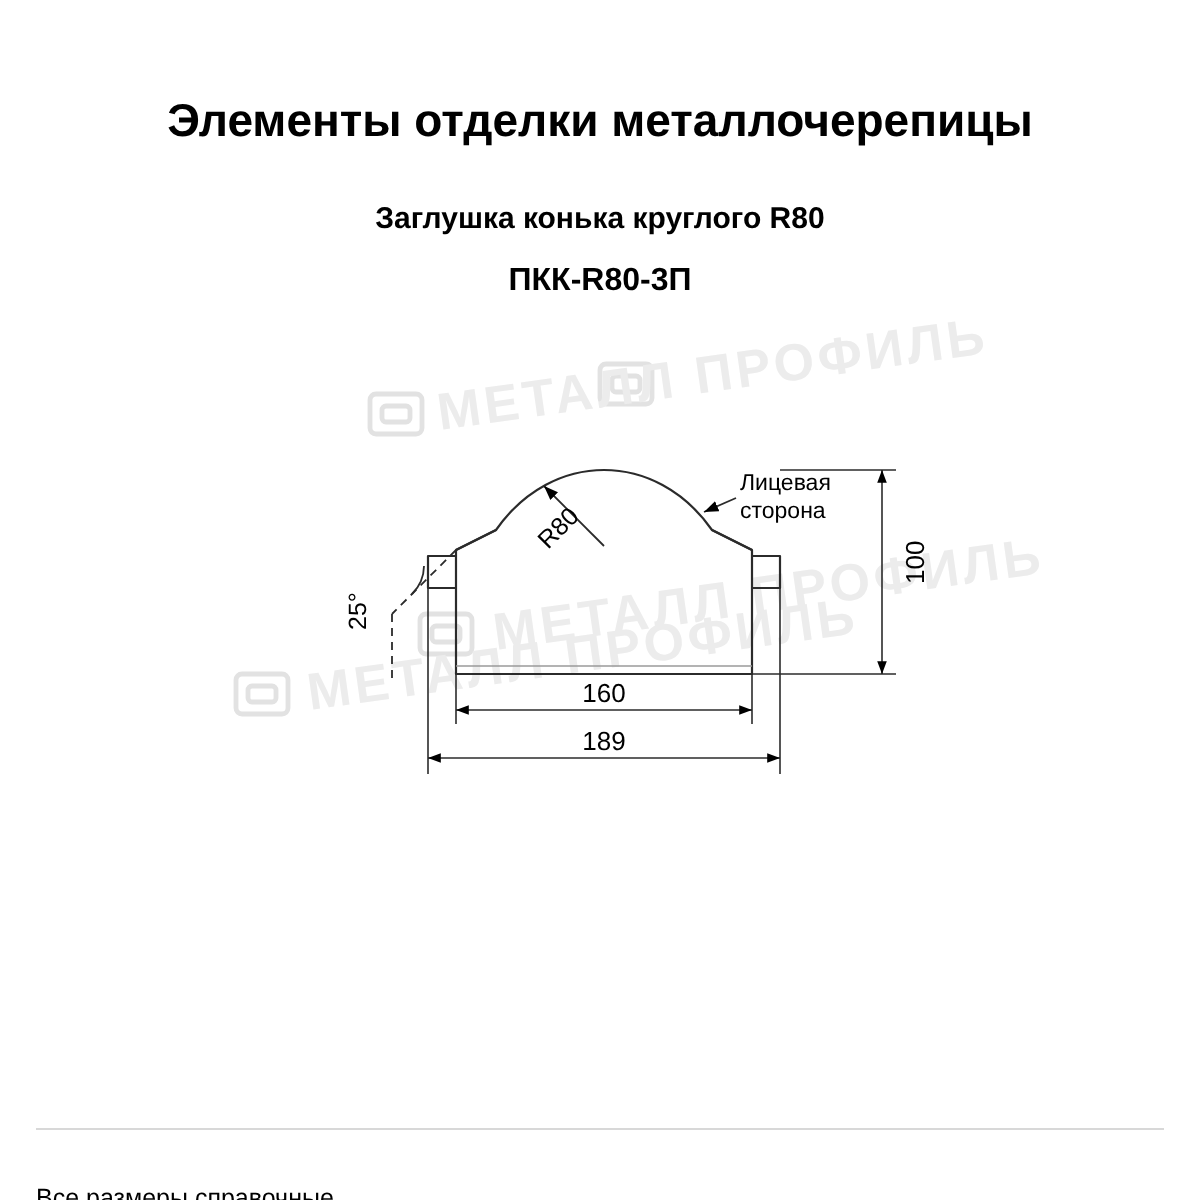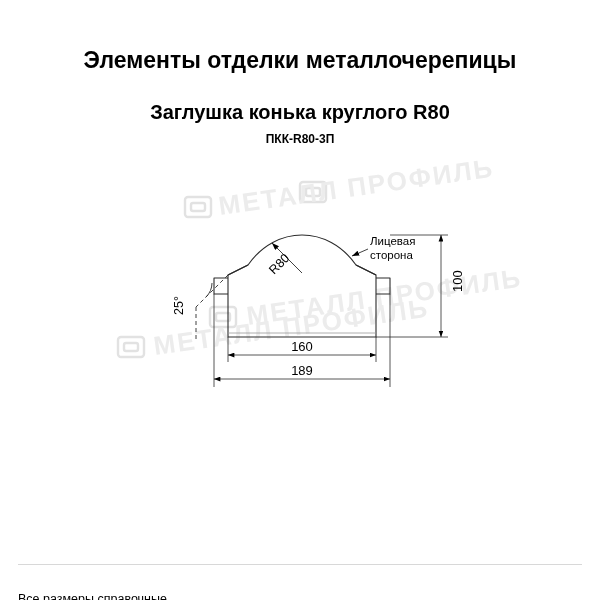--- a/index.html
+++ b/index.html
@@ -31,33 +31,33 @@
     font-size: 23px;
     font-weight: bold;
     letter-spacing: 0px;
   }
   .subtitle {
     position: absolute;
     left: 0;
     top: 74px;
     width: 600px;
     text-align: center;
-    font-size: 20px;
+    font-size: 15px;
     font-weight: bold;
   }
   .subtitle .reg {
     font-weight: bold;
   }
   .code {
     position: absolute;
     left: 0;
     top: 105px;
     width: 600px;
     text-align: center;
-    font-size: 12px;
+    font-size: 16px;
     font-weight: bold;
   }
   .drawing {
     position: absolute;
     left: 0;
     top: 130px;
     width: 600px;
     height: 280px;
   }
   .watermark {

